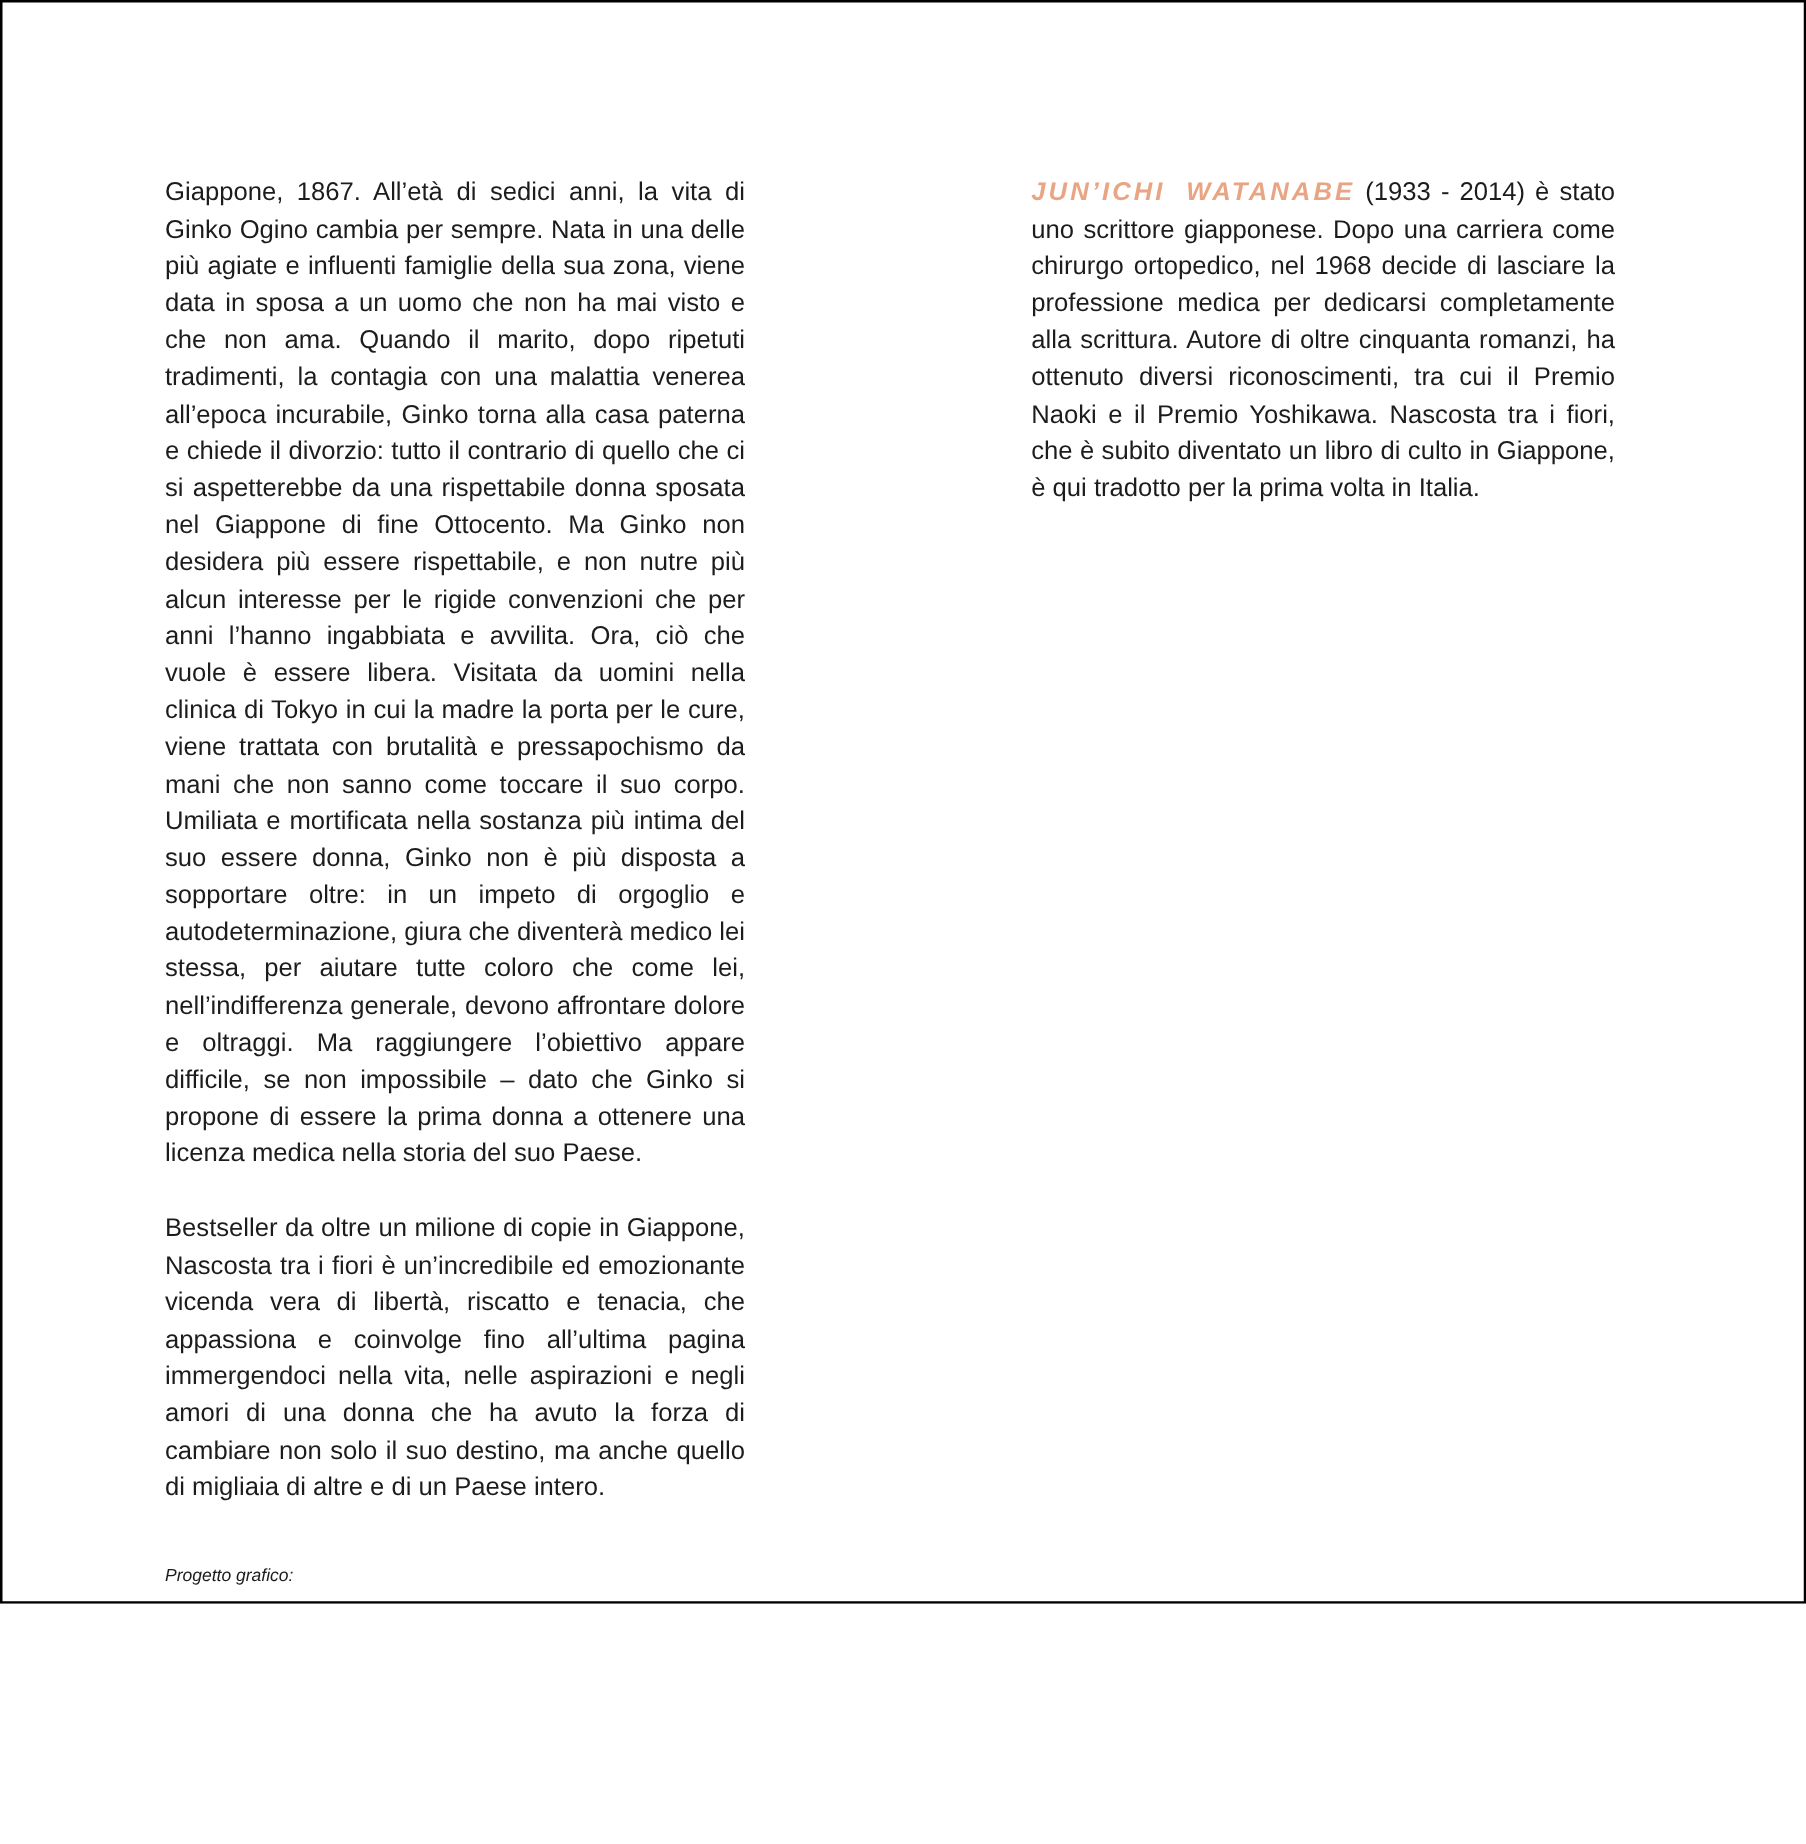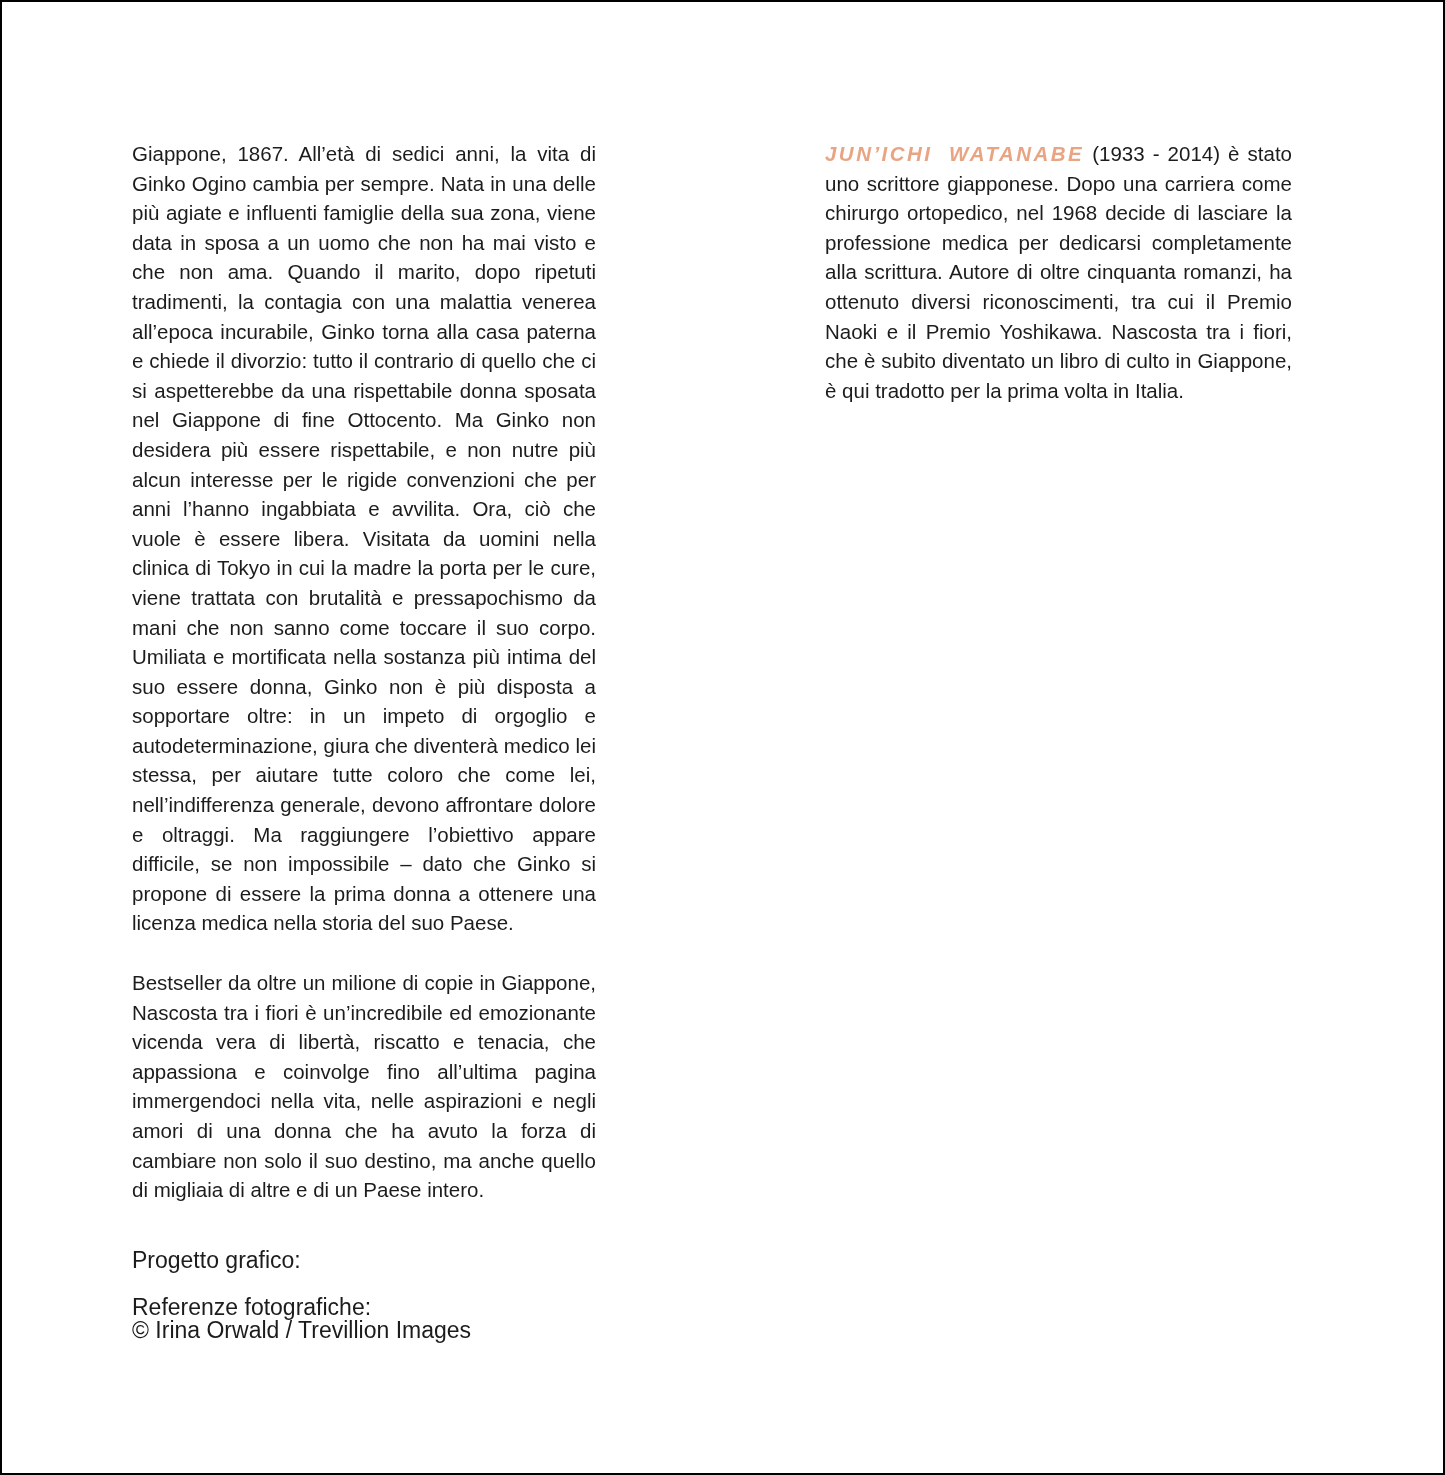--- a/index.html
+++ b/index.html
@@ -3,21 +3,21 @@
 <meta charset="utf-8">
 <style>
   html, body {
     margin: 0;
     padding: 0;
     background: #ffffff;
   }
   .page {
     position: relative;
     width: 1445px;
-    height: 1475px;
+    height: 1283px;
     box-sizing: border-box;
     background: #ffffff;
     border: 2px solid #ef4444;
     overflow: hidden;
     font-family: "Liberation Sans", sans-serif;
     color: #1c1c1c;
   }
   .col {
     position: absolute;
     top: 137px;
@@ -44,24 +44,25 @@
   }
   .credits {
     position: absolute;
     left: 130px;
     top: 1247px;
     width: 464px;
   }
   .credit-group { margin: 0; }
   .credit-group + .credit-group { margin-top: 24px; }
   .credit-line {
-    font-size: 23px;
+    font-size: 14px;
     line-height: 23px;
     text-align: left;
     color: #1c1c1c;
+    font-style: italic;
   }
 </style>
 </head>
 <body>
 
 <div class="page" style="background: rgb(255, 255, 255); border-color: rgb(0, 0, 0); color: rgb(28, 28, 28);">
 
   <div class="col col-left">
     <p class="body-text"><span>Giappone, 1867. All’età di sedici anni, la vita di Ginko Ogino cambia per sempre. Nata in una delle più agiate e influenti famiglie della sua zona, viene data in sposa a un uomo che non ha mai visto e che non ama. Quando il marito, dopo ripetuti tradimenti, la contagia con una malattia venerea all’epoca incurabile, Ginko torna alla casa paterna e chiede il divorzio: tutto il contrario di quello che ci si aspetterebbe da una rispettabile donna sposata nel Giappone di fine Ottocento. Ma Ginko non desidera più essere rispettabile, e non nutre più alcun interesse per le rigide convenzioni che per anni l’hanno ingabbiata e avvilita. Ora, ciò che vuole è essere libera. Visitata da uomini nella clinica di Tokyo in cui la madre la porta per le cure, viene trattata con brutalità e pressapochismo da mani che non sanno come toccare il suo corpo. Umiliata e mortificata nella sostanza più intima del suo essere donna, Ginko non è più disposta a sopportare oltre: in un impeto di orgoglio e autodeterminazione, giura che diventerà medico lei stessa, per aiutare tutte coloro che come lei, nell’indifferenza generale, devono affrontare dolore e oltraggi. Ma raggiungere l’obiettivo appare difficile, se non impossibile – dato che Ginko si propone di essere la prima donna a ottenere una licenza medica nella storia del suo Paese.</span></p>
     <p class="body-text para-2"><span>Bestseller da oltre un milione di copie in Giappone, </span><span class="italic">Nascosta tra i fiori</span><span> è un’incredibile ed emozionante vicenda vera di libertà, riscatto e tenacia, che appassiona e coinvolge fino all’ultima pagina immergendoci nella vita, nelle aspirazioni e negli amori di una donna che ha avuto la forza di cambiare non solo il suo destino, ma anche quello di migliaia di altre e di un Paese intero.</span></p>

